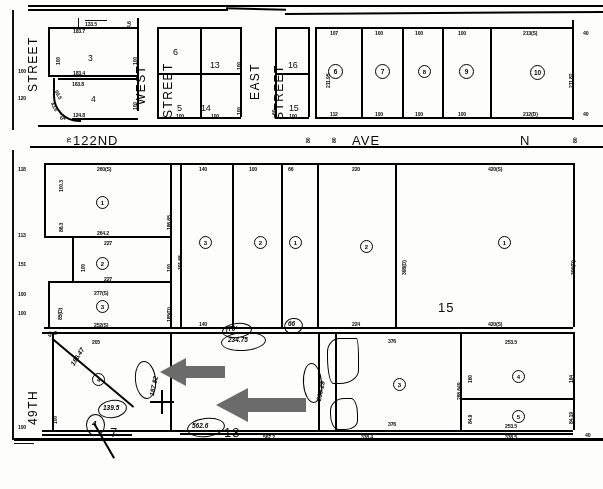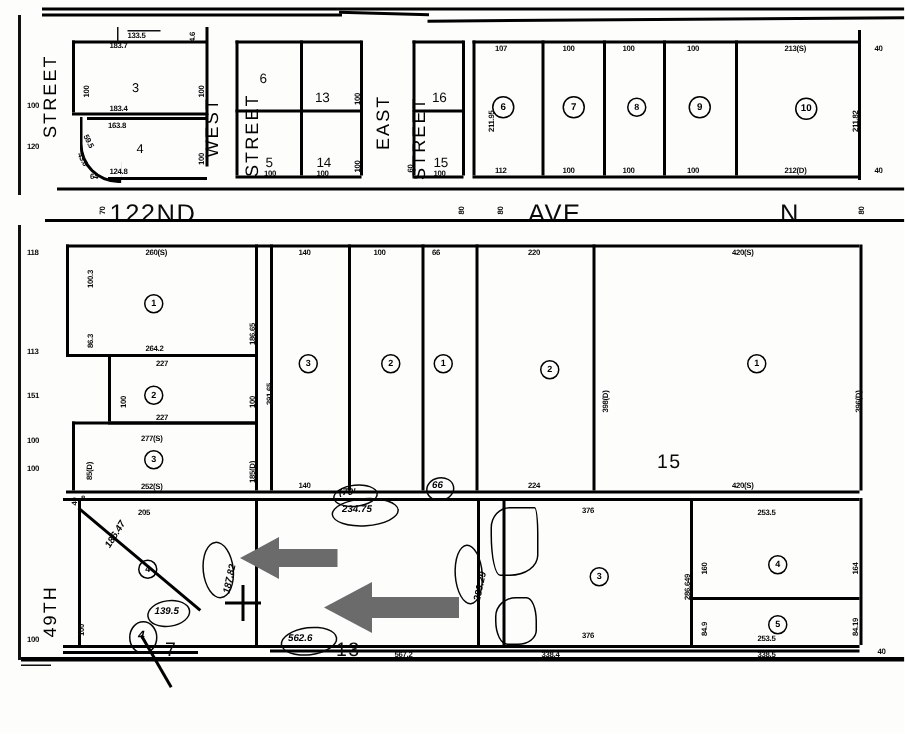--- a/index.html
+++ b/index.html
@@ -10,21 +10,21 @@
   .ln{position:absolute;background:#111;}
   .h{height:1px;}
   .v{width:1px;}
   .h2{height:2px;background:#000;}
   .v2{width:2px;background:#000;}
   .h3{height:3px;background:#000;}
 
   .lbl{position:absolute;font-size:5.2px;font-weight:bold;letter-spacing:-0.2px;
        white-space:nowrap;color:#0a0a0a;font-family:"Liberation Sans",sans-serif;}
   .lbl.vert{transform-origin:0 0;transform:rotate(-90deg);}
-  .lbl.big{font-size:17px;font-weight:normal;letter-spacing:1px;}
+  .lbl.big{font-size:13px;font-weight:normal;letter-spacing:1px;}
   .lbl.mid{font-size:9px;font-weight:normal;}
 
   
   .stname{position:absolute;font-size:12px;letter-spacing:1.4px;font-weight:normal;
           transform-origin:0 0;transform:rotate(-90deg);white-space:nowrap;color:#000;}
 
   
   .lotc{position:absolute;width:13px;height:13px;border:1.2px solid #000;border-radius:50%;
         display:flex;align-items:center;justify-content:center;font-size:6.5px;font-weight:bold;
         background:transparent;}
@@ -112,21 +112,21 @@
   <div class="ln v2" style="left:157px;top:27px;height:90px;"></div>
   <div class="ln v2" style="left:200px;top:27px;height:90px;"></div>
   <div class="ln v2" style="left:240px;top:27px;height:90px;"></div>
   <div class="ln h2" style="left:157px;top:27px;width:84px;"></div>
   <div class="ln h2" style="left:157px;top:73px;width:84px;"></div>
   <div class="ln h2" style="left:157px;top:117px;width:84px;"></div>
 
   <div class="lbl mid" style="left:173px;top:47px;">6</div>
   <div class="lbl mid" style="left:210px;top:60px;">13</div>
   <div class="lbl mid" style="left:177px;top:103px;">5</div>
-  <div class="lbl mid" style="left:211px;top:103px;">14</div>
+  <div class="lbl mid" style="left:201px;top:103px;">14</div>
   <div class="lbl vert" style="left:236px;top:70px;">100</div>
   <div class="lbl vert" style="left:236px;top:115px;">100</div>
   <div class="lbl" style="left:176px;top:113px;">100</div>
   <div class="lbl" style="left:211px;top:113px;">100</div>
 
   <div class="ln v2" style="left:275px;top:27px;height:90px;"></div>
   <div class="ln v2" style="left:308px;top:27px;height:90px;"></div>
   <div class="ln h2" style="left:275px;top:27px;width:34px;"></div>
   <div class="ln h2" style="left:275px;top:73px;width:34px;"></div>
   <div class="ln h2" style="left:275px;top:117px;width:34px;"></div>

